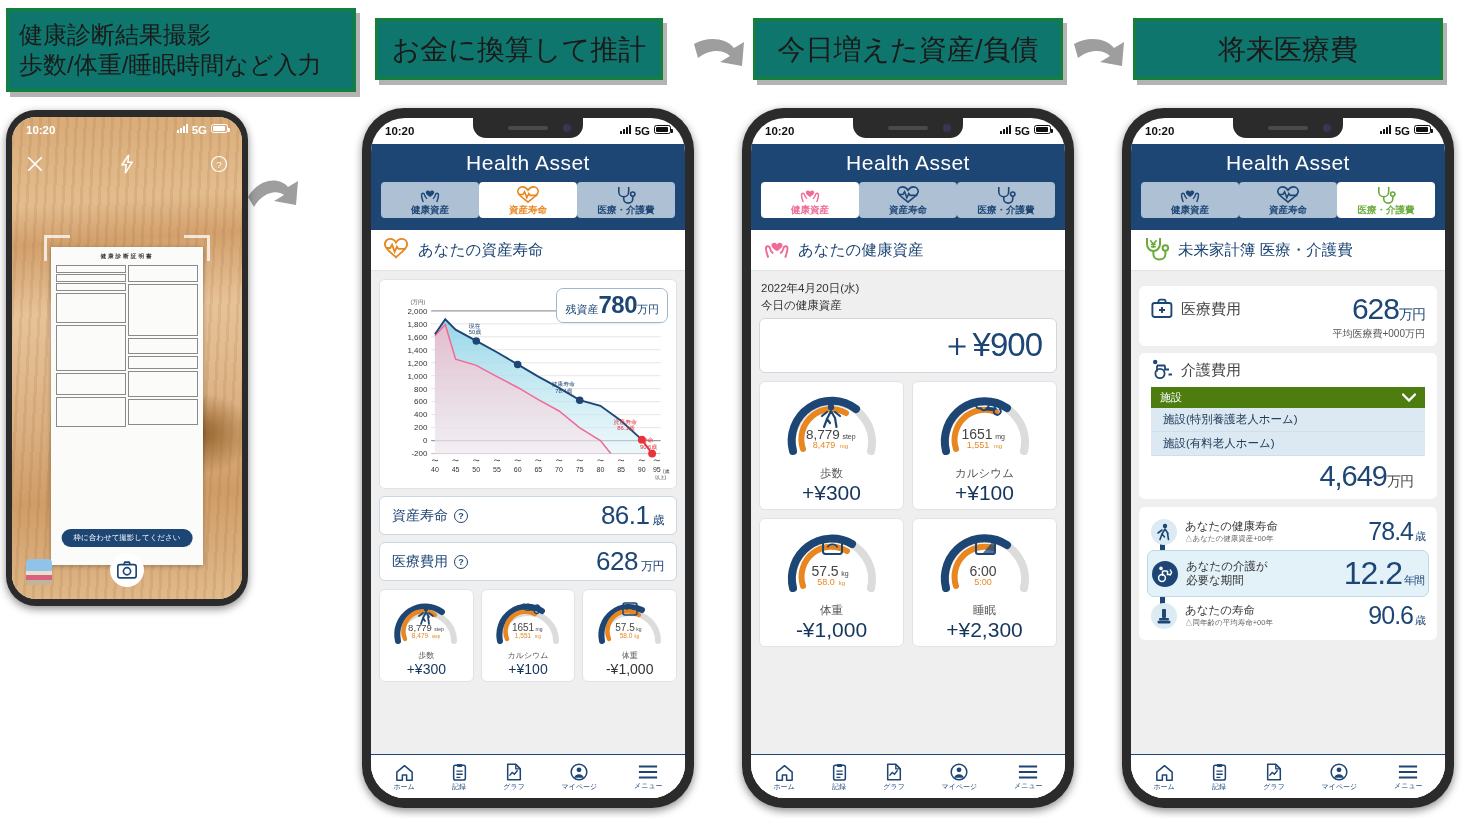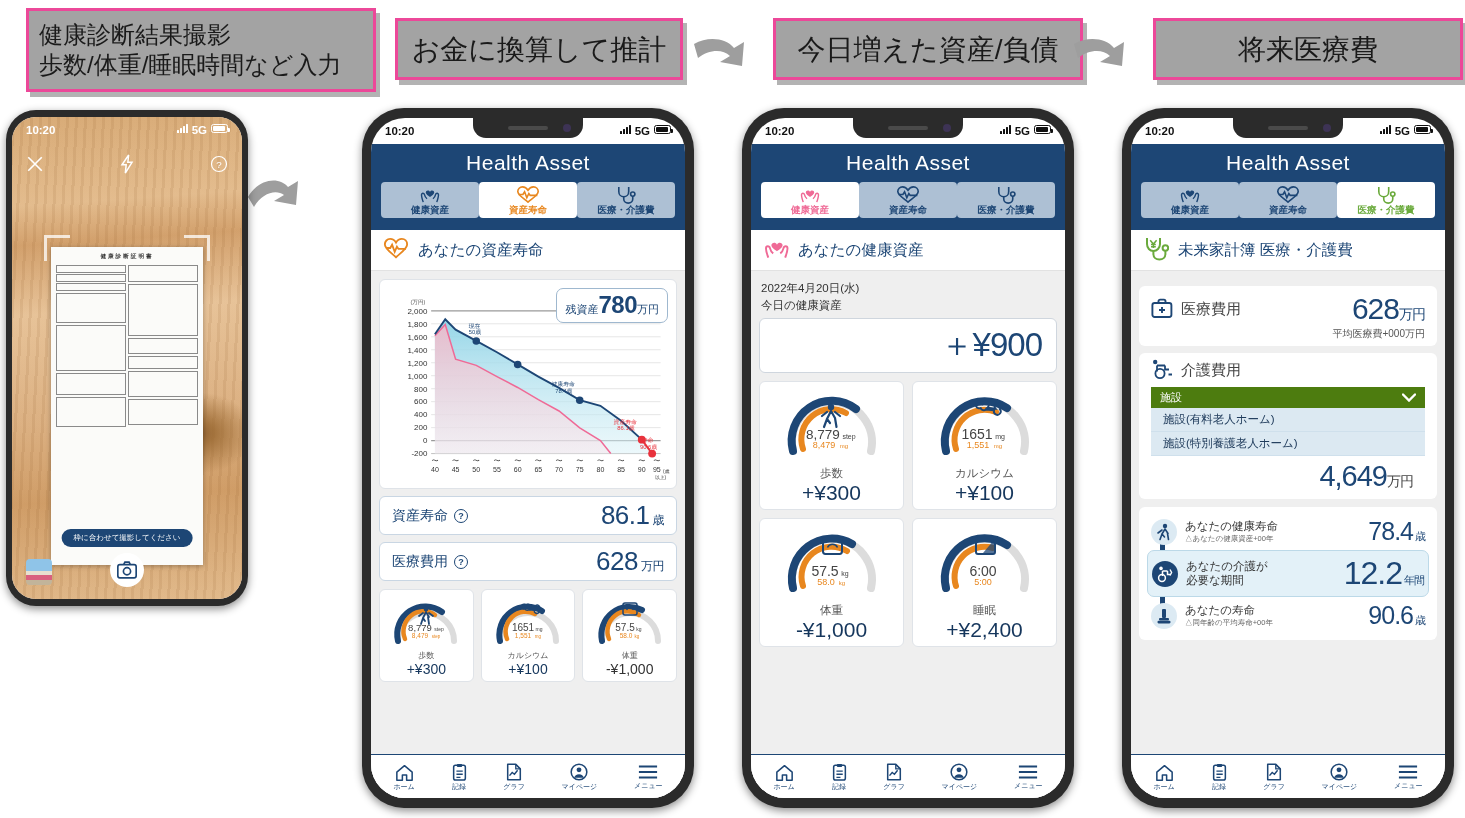--- a/index.html
+++ b/index.html
@@ -6,28 +6,27 @@
   body {
     width:1465px; height:818px;
     background:#ffffff;
     font-family:"Liberation Sans", sans-serif;
     overflow:hidden;
     position:relative;
   }
   
   .flow-label {
     position:absolute;
-    border:3px solid #ec4899;
-    background:#a3a3a3;
+    border:3px solid #15803d;
+    background:#0f766e;
     display:flex; align-items:center; justify-content:center;
     color:#1a1a1a;
     box-shadow:4px 5px 0 #b3b3b3;
     text-align:center;
     line-height:1.25;
-    margin-left:20px;
   }
   .flow-label span { display:block; white-space:pre-line; }
   #lbl1 { left:6px;  top:8px;  width:350px; height:84px; font-size:24px; padding-left:10px; justify-content:flex-start; text-align:left;}
   #lbl2 { left:375px; top:18px; width:288px; height:62px; font-size:28px; }
   #lbl3 { left:753px; top:18px; width:310px; height:62px; font-size:28px; }
   #lbl4 { left:1133px; top:18px; width:310px; height:62px; font-size:28px; }
 
   .flow-arrow { position:absolute; width:58px; height:46px; }
 
   
@@ -718,21 +717,21 @@
             <path d="M13,64 A40,40 0 0 1 74,21" fill="none" stroke="#1d4675" stroke-width="8" stroke-linecap="round"></path>
             <path d="M23,62 A30,30 0 0 1 60,24" fill="none" stroke="#e8871f" stroke-width="6" stroke-linecap="round"></path>
             <g>
                 <rect x="43" y="14" width="19" height="16" rx="2" fill="none" stroke="#1d4675" stroke-width="2"></rect>
                 <path d="M61 16 L50 29 h11 z" fill="#1d4675" opacity=".75"></path>
               </g>
             <text x="50" y="52" font-size="14" fill="#444" text-anchor="middle" font-family="Liberation Sans">6:00</text>
             <text x="50" y="61" font-size="9" fill="#e8871f" text-anchor="middle" font-family="Liberation Sans">5:00</text>
           </svg>
           <div class="gname">睡眠</div>
-          <div class="gmoney">+¥2,400</div>
+          <div class="gmoney">+¥2,300</div>
         </div>
       </div>
     </div>
 
     <div class="bottomnav">
       <div class="navitem">
         <svg width="19" height="17" viewBox="0 0 22 20">
             <path d="M2 9.5 L11 2 L20 9.5 V19 H13.5 V13 H8.5 V19 H2 Z" fill="none" stroke="#1d4675" stroke-width="1.8" stroke-linejoin="round"></path>
           </svg>
         <span>ホーム</span>
@@ -869,22 +868,22 @@
           </span>
           <span>介護費用</span>
         </div>
         <div class="dropdown">
           <div class="dd-head">
             <span>施設</span>
             <svg width="14" height="9" viewBox="0 0 14 9">
                 <path d="M1 1.5 L7 7.5 L13 1.5" fill="none" stroke="#fff" stroke-width="2.4" stroke-linecap="round"></path>
               </svg>
           </div>
+          <div class="dd-opt">施設(特別養護老人ホーム)</div>
           <div class="dd-opt">施設(有料老人ホーム)</div>
-          <div class="dd-opt">施設(特別養護老人ホーム)</div>
         </div>
         <div class="dd-total"><span>4,649</span><span class="u">万円</span></div>
       </div>
 
       <div class="lifelist">
         <div class="spine"></div>
 
         <div class="life-row">
           <span class="life-icon">
             <svg width="16" height="18" viewBox="0 0 16 18">

